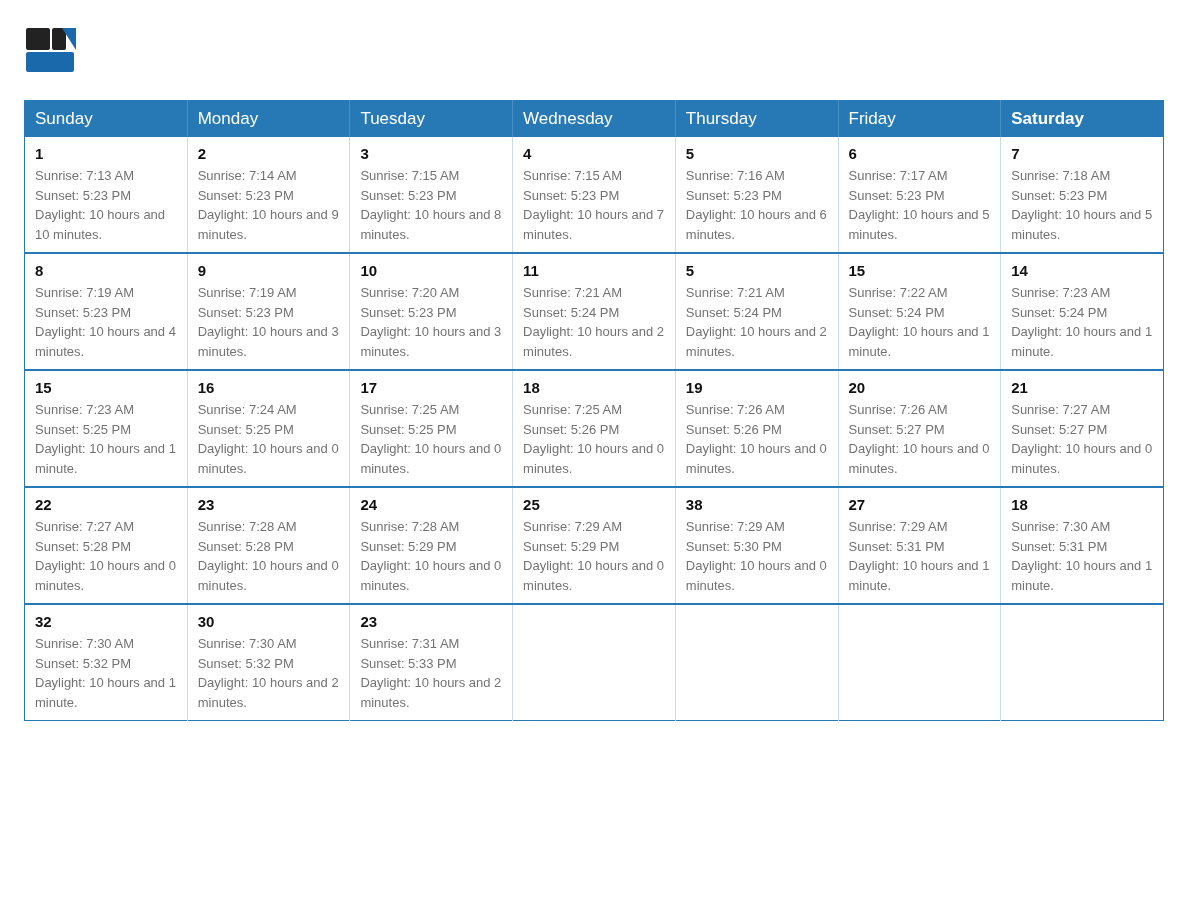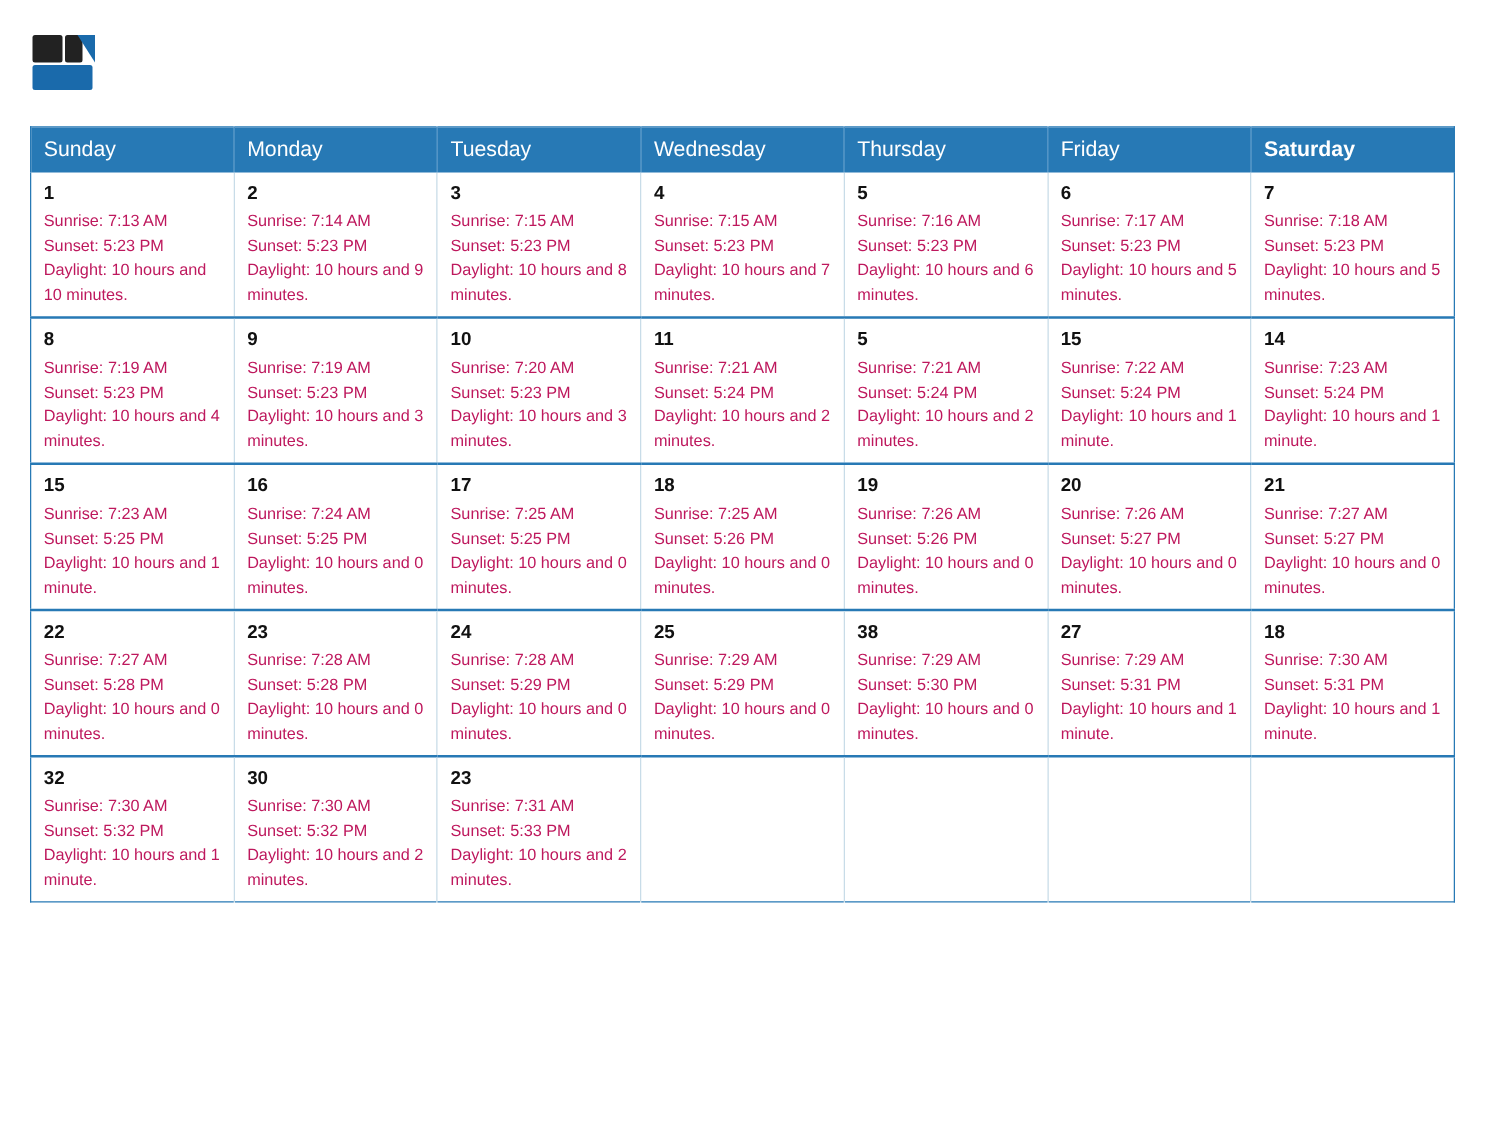--- a/index.html
+++ b/index.html
@@ -72,21 +72,21 @@
     }
     .day-num {
       font-size: 15px;
       font-weight: bold;
       color: #111;
       display: block;
       margin-bottom: 4px;
     }
     .day-info {
       font-size: 13px;
-      color: #be185d;
+      color: #737373;
       line-height: 1.5;
     }
     .empty-cell {
       background: #fff;
     }
   </style>
 </head>
 <body>
 
 <div class="header">

